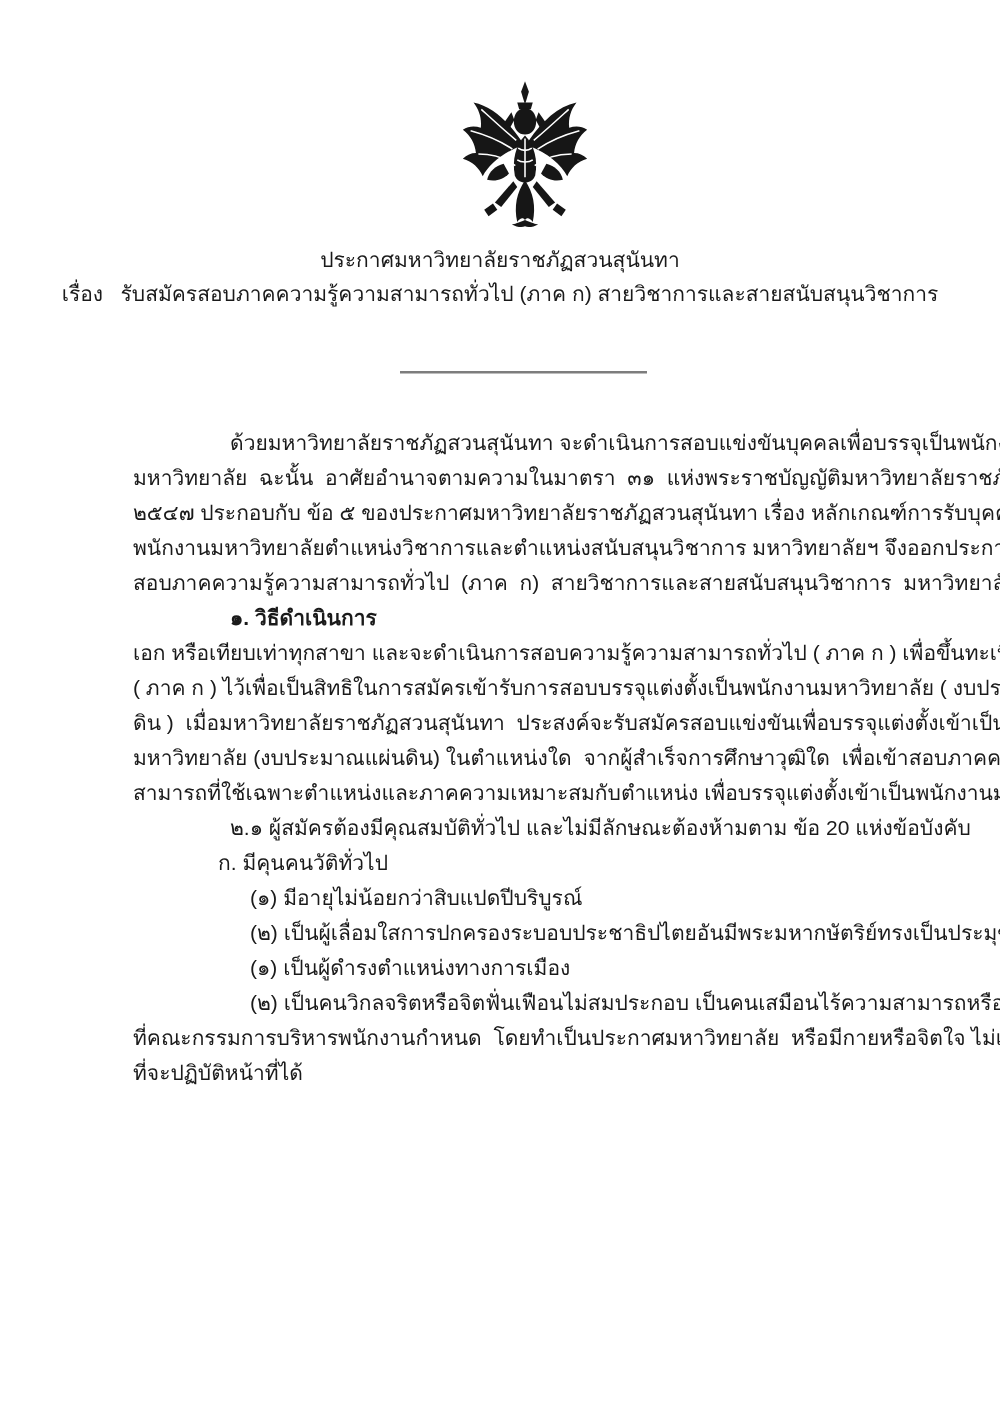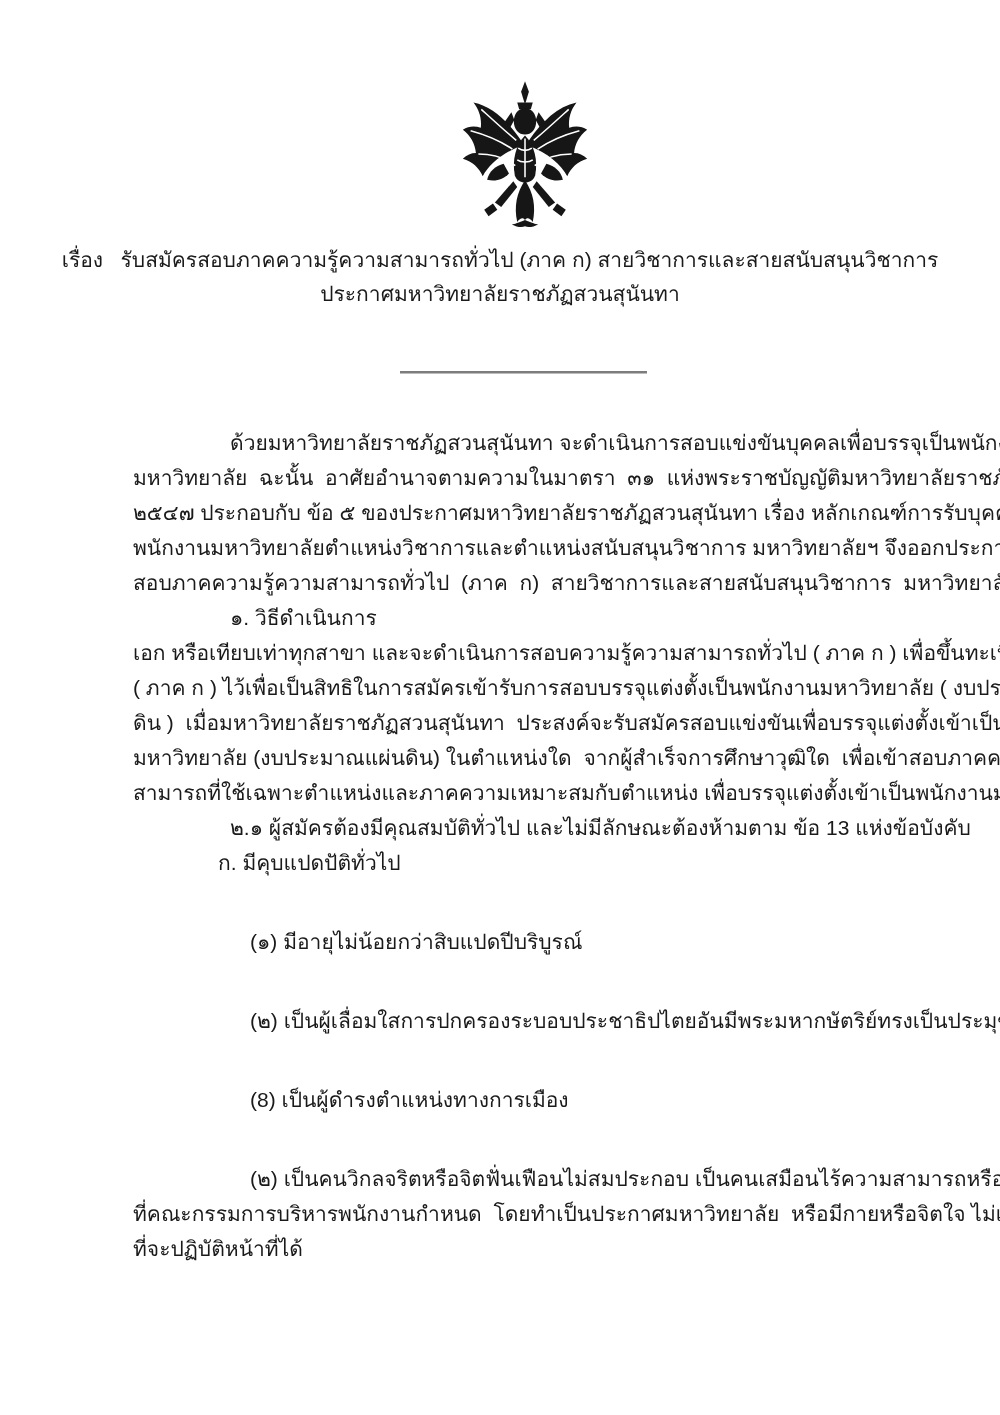--- a/index.html
+++ b/index.html
@@ -49,23 +49,23 @@
     left: 133px;
     width: 790px;
     font-size: 21px;
   }
   .line {
     height: 35px;
     line-height: 35px;
     white-space: pre;
   }
   .line.tab     { padding-left: 97px; }
-  .line.heading { padding-left: 97px; font-weight: normal; }
+  .line.heading { padding-left: 97px; font-weight: bold; }
   .line.sub     { padding-left: 85px; }
-  .line.subnum  { padding-left: 117px; margin-top: 44px; }
+  .line.subnum  { padding-left: 117px; }
   .line.flush   { padding-left: 0; }
 </style>
 </head>
 <body>
 
 <div class="page">
 
   <div class="emblem">
     <svg viewBox="0 0 140 152" preserveAspectRatio="xMidYMid meet">
       <g fill="#161616">
@@ -105,41 +105,41 @@
         <path d="M126 52 C111 56 96 62 83 71"></path>
         <path d="M118 76 C104 76 90 80 80 88"></path>
         <path d="M70 60 v40"></path>
         <path d="M63 70 c4 3 10 3 14 0"></path>
         <path d="M62 82 c4 3 12 3 16 0"></path>
       </g>
     </svg>
   </div>
 
   <div class="title-block">
+    <div class="title-line">ประกาศมหาวิทยาลัยราชภัฏสวนสุนันทา</div>
     <div class="title-line">เรื่อง   รับสมัครสอบภาคความรู้ความสามารถทั่วไป (ภาค ก) สายวิชาการและสายสนับสนุนวิชาการ</div>
-    <div class="title-line">ประกาศมหาวิทยาลัยราชภัฏสวนสุนันทา</div>
   </div>
 
   <div class="divider"></div>
 
   <div class="body-block" id="body-container">
       <div class="line tab">ด้วยมหาวิทยาลัยราชภัฏสวนสุนันทา จะดำเนินการสอบแข่งขันบุคคลเพื่อบรรจุเป็นพนักงาน</div>
       <div class="line flush">มหาวิทยาลัย  ฉะนั้น  อาศัยอำนาจตามความในมาตรา  ๓๑  แห่งพระราชบัญญัติมหาวิทยาลัยราชภัฏ  พ.ศ.</div>
       <div class="line flush">๒๕๔๗ ประกอบกับ ข้อ ๕ ของประกาศมหาวิทยาลัยราชภัฏสวนสุนันทา เรื่อง หลักเกณฑ์การรับบุคคลเป็น</div>
       <div class="line flush">พนักงานมหาวิทยาลัยตำแหน่งวิชาการและตำแหน่งสนับสนุนวิชาการ มหาวิทยาลัยฯ จึงออกประกาศรับสมัคร</div>
       <div class="line flush">สอบภาคความรู้ความสามารถทั่วไป  (ภาค  ก)  สายวิชาการและสายสนับสนุนวิชาการ  มหาวิทยาลัยราชภัฏ</div>
       <div class="line heading">๑. วิธีดำเนินการ</div>
       <div class="line flush">เอก หรือเทียบเท่าทุกสาขา และจะดำเนินการสอบความรู้ความสามารถทั่วไป ( ภาค ก ) เพื่อขึ้นทะเบียนผู้ผ่าน</div>
       <div class="line flush">( ภาค ก ) ไว้เพื่อเป็นสิทธิในการสมัครเข้ารับการสอบบรรจุแต่งตั้งเป็นพนักงานมหาวิทยาลัย ( งบประมาณแผ่น</div>
       <div class="line flush">ดิน )  เมื่อมหาวิทยาลัยราชภัฏสวนสุนันทา  ประสงค์จะรับสมัครสอบแข่งขันเพื่อบรรจุแต่งตั้งเข้าเป็นพนักงาน</div>
       <div class="line flush">มหาวิทยาลัย (งบประมาณแผ่นดิน) ในตำแหน่งใด  จากผู้สำเร็จการศึกษาวุฒิใด  เพื่อเข้าสอบภาคความรู้ความ</div>
       <div class="line flush">สามารถที่ใช้เฉพาะตำแหน่งและภาคความเหมาะสมกับตำแหน่ง เพื่อบรรจุแต่งตั้งเข้าเป็นพนักงานมหาวิทยาลัย</div>
-      <div class="line tab">๒.๑ ผู้สมัครต้องมีคุณสมบัติทั่วไป และไม่มีลักษณะต้องห้ามตาม ข้อ 13 แห่งข้อบังคับ</div>
-      <div class="line sub">ก. มีคุบแปดปัติทั่วไป</div>
+      <div class="line tab">๒.๑ ผู้สมัครต้องมีคุณสมบัติทั่วไป และไม่มีลักษณะต้องห้ามตาม ข้อ 20 แห่งข้อบังคับ</div>
+      <div class="line sub">ก. มีคุนคนวัติทั่วไป</div>
       <div class="line subnum">(๑) มีอายุไม่น้อยกว่าสิบแปดปีบริบูรณ์</div>
       <div class="line subnum">(๒) เป็นผู้เลื่อมใสการปกครองระบอบประชาธิปไตยอันมีพระมหากษัตริย์ทรงเป็นประมุข</div>
-      <div class="line subnum">(8) เป็นผู้ดำรงตำแหน่งทางการเมือง</div>
+      <div class="line subnum">(๑) เป็นผู้ดำรงตำแหน่งทางการเมือง</div>
       <div class="line subnum">(๒) เป็นคนวิกลจริตหรือจิตฟั่นเฟือนไม่สมประกอบ เป็นคนเสมือนไร้ความสามารถหรือเป็นโรค</div>
       <div class="line flush">ที่คณะกรรมการบริหารพนักงานกำหนด  โดยทำเป็นประกาศมหาวิทยาลัย  หรือมีกายหรือจิตใจ ไม่เหมาะสม</div>
       <div class="line flush">ที่จะปฏิบัติหน้าที่ได้</div>
     </div>
 
 </div>
 
 </body></html>

